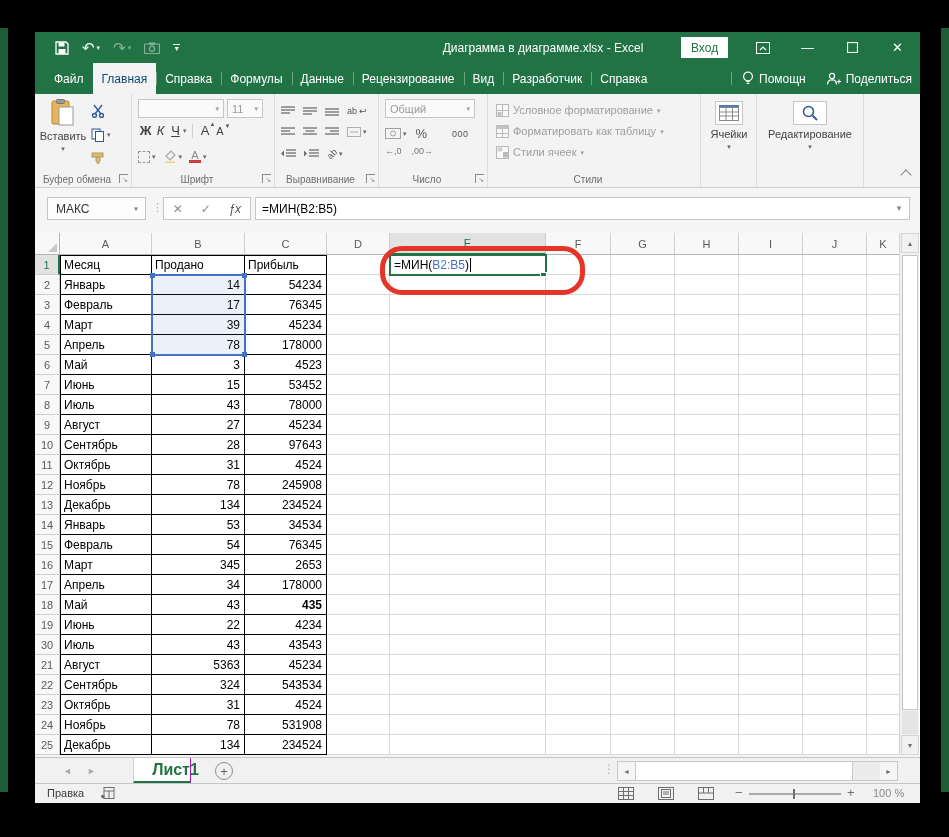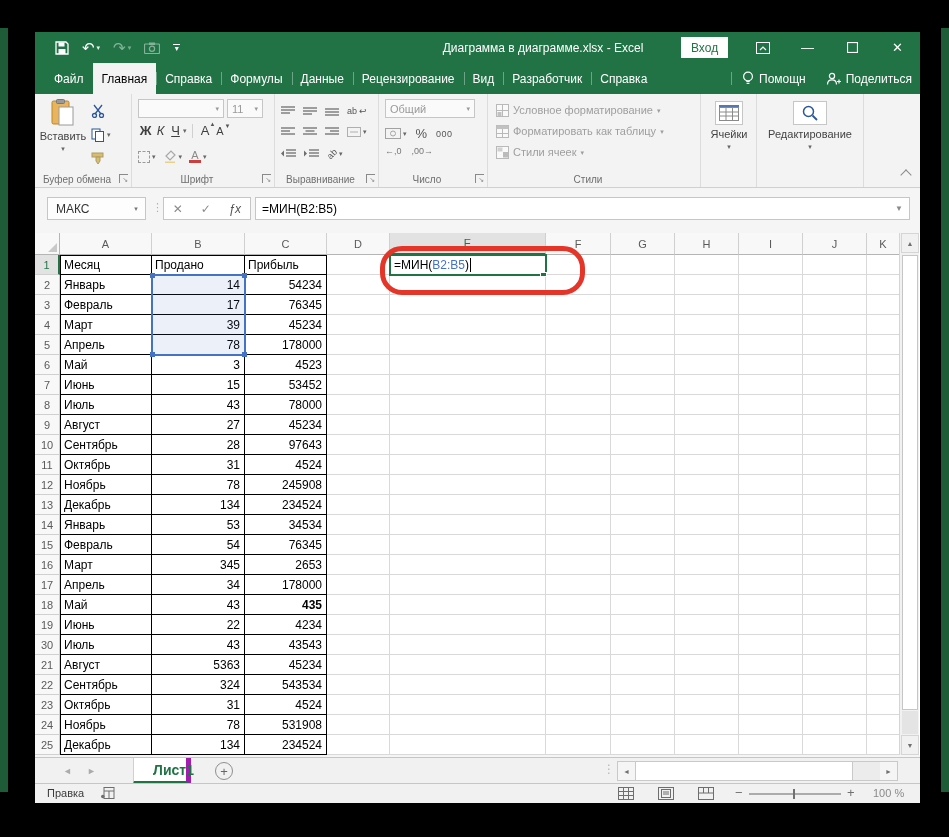--- a/index.html
+++ b/index.html
@@ -20,21 +20,21 @@
   .title{position:absolute;left:508px;top:0;transform:translateX(-50%);height:31px;display:flex;align-items:center;color:#fff;font-size:12px;white-space:nowrap;}
   .signin{position:absolute;left:646px;top:5px;height:21px;padding:0 10px;background:#fff;color:#217346;font-size:12px;display:flex;align-items:center;}
   .winctrls{position:absolute;right:0;top:0;height:31px;display:flex;}
   .wbtn{width:45px;height:31px;display:flex;align-items:center;justify-content:center;color:#fff;font-size:13px;}
   .wbtn svg{display:block;}
 
   
   .tabrow{position:absolute;left:0;top:31px;width:885px;height:31px;background:#217346;display:flex;align-items:stretch;padding-left:10px;font-size:12px;color:#fff;}
   .rtab{padding:0 9px;display:flex;align-items:center;position:relative;white-space:nowrap;}
   .rtab:not(.active):not(:first-child)::before{content:"";position:absolute;left:0;top:9px;bottom:9px;border-left:1px solid rgba(255,255,255,.35);}
-  .rtab.active{background:#f3f3f3;color:#000000;}
+  .rtab.active{background:#f3f3f3;color:#0c4a6e;}
   .tab-right{margin-left:auto;display:flex;align-items:center;gap:6px;padding-right:8px;}
   .tab-right .sep{height:13px;border-left:1px solid rgba(255,255,255,.35);margin:0 4px;}
   .tr-item{display:flex;align-items:center;gap:5px;font-size:12px;color:#fff;white-space:nowrap;}
 
   
   .ribbon{position:absolute;left:0;top:62px;width:885px;height:94px;background:#f3f3f3;border-bottom:1px solid #d0d0d0;display:flex;}
   .rgroup{position:relative;height:100%;border-right:1px solid #dcdcdc;flex:none;}
   .glabel{position:absolute;bottom:2px;left:0;right:12px;text-align:center;font-size:10px;color:#6e6e6e;white-space:nowrap;}
   .launcher{position:absolute;bottom:4px;right:3px;width:9px;height:9px;border-left:1px solid #8a8a8a;border-top:1px solid #8a8a8a;display:flex;align-items:flex-end;justify-content:flex-end;font-size:7px;color:#8a8a8a;line-height:1;}
   .bigbtn{display:flex;flex-direction:column;align-items:center;justify-content:flex-start;gap:3px;font-size:11px;color:#444;}
@@ -84,21 +84,21 @@
   .fillhandle{position:absolute;right:-2px;bottom:-3px;width:7px;height:5px;background:#217346;border:1px solid #fff;}
   .annot{position:absolute;left:345px;top:13px;width:205px;height:49px;border:5px solid #e53528;border-radius:22px;z-index:50;pointer-events:none;}
   .vscroll{position:absolute;left:864px;top:0;width:20px;height:522px;background:#f1f1f1;border-left:1px solid #d5d5d5;z-index:30;}
   .vs-arrow{position:absolute;left:1px;width:18px;height:20px;background:#f1f1f1;border:1px solid #d5d5d5;color:#707070;font-size:7px;display:flex;align-items:center;justify-content:center;}
   .vs-thumb{position:absolute;left:2px;top:22px;width:16px;height:455px;background:#fff;border:1px solid #c6c6c6;}
   .vs-track{position:absolute;left:2px;top:478px;width:16px;height:23px;background:#e4e4e4;}
 
   
   .sheetbar{position:absolute;left:0;top:725px;width:885px;height:26px;background:#f1f1f1;border-top:1px solid #c6c6c6;}
   .navarr{position:absolute;top:8px;color:#ababab;font-size:9px;}
-  .stab{position:absolute;left:98px;top:0;width:58px;height:26px;background:#fff;border-left:1px solid #d0d0d0;border-right:5px solid #a21caf;border-bottom:3px solid #217346;display:flex;align-items:center;justify-content:center;font-size:14px;font-weight:bold;color:#217346;padding-left:27px;}
+  .stab{position:absolute;left:98px;top:0;width:58px;height:26px;background:#fff;border-left:1px solid #d0d0d0;border-right:1px solid #a21caf;border-bottom:3px solid #217346;display:flex;align-items:center;justify-content:center;font-size:16px;font-weight:bold;color:#217346;padding-left:27px;}
   .addsheet{position:absolute;left:180px;top:4px;width:18px;height:18px;border:1px solid #8f8f8f;border-radius:50%;display:flex;align-items:center;justify-content:center;color:#666;font-size:13px;line-height:1;}
   .vdots{position:absolute;left:568px;top:4px;color:#b8b8b8;font-size:12px;}
   .hscroll{position:absolute;left:582px;top:3px;width:281px;height:20px;background:#ececec;border:1px solid #c9c9c9;}
   .hs-arrow{position:absolute;top:0;width:17px;height:18px;display:flex;align-items:center;justify-content:center;color:#707070;font-size:7px;background:#f5f5f5;}
   .hs-thumb{position:absolute;left:17px;top:0;width:218px;height:18px;background:#fff;border-left:1px solid #c9c9c9;border-right:1px solid #c9c9c9;}
 
   
   .statusbar{position:absolute;left:0;top:751px;width:885px;height:20px;background:#f1f1f1;border-top:1px solid #c6c6c6;font-size:11px;color:#3a3a3a;}
   .st-mode{position:absolute;left:12px;top:3px;}
   .st-macro{position:absolute;left:66px;top:3px;}
@@ -361,21 +361,21 @@
         </div>
         <div style="position:absolute;left:6px;top:29px;display:flex;align-items:center;gap:9px;">
           <span class="mini">
             <svg class="ic" width="16" height="11" viewBox="0 0 16 11" opacity="0.6">
                 <rect x="0.5" y="0.5" width="15" height="10" fill="none" stroke="#6e6e6e"></rect>
                 <circle cx="8" cy="5.5" r="2.5" fill="none" stroke="#6e6e6e"></circle>
               </svg>
             <span class="dda">▾</span>
           </span>
           <span style="font-size:13px;color:#555;">%</span>
-          <span style="font-size:9px;color:#555;letter-spacing:.5px;">000</span>
+          <span style="font-size:9px;color:#555;letter-spacing:.5px;margin-left:16px;">000</span>
         </div>
         <div style="position:absolute;left:6px;top:52px;display:flex;align-items:center;gap:10px;">
           <span style="font-size:9px;color:#777;">←,0</span>
           <span style="font-size:9px;color:#777;">,00→</span>
         </div>
         <div class="glabel">Число</div>
         <div class="launcher">↘</div>
       </div>
 
       <div class="rgroup" style="width:213px;">

